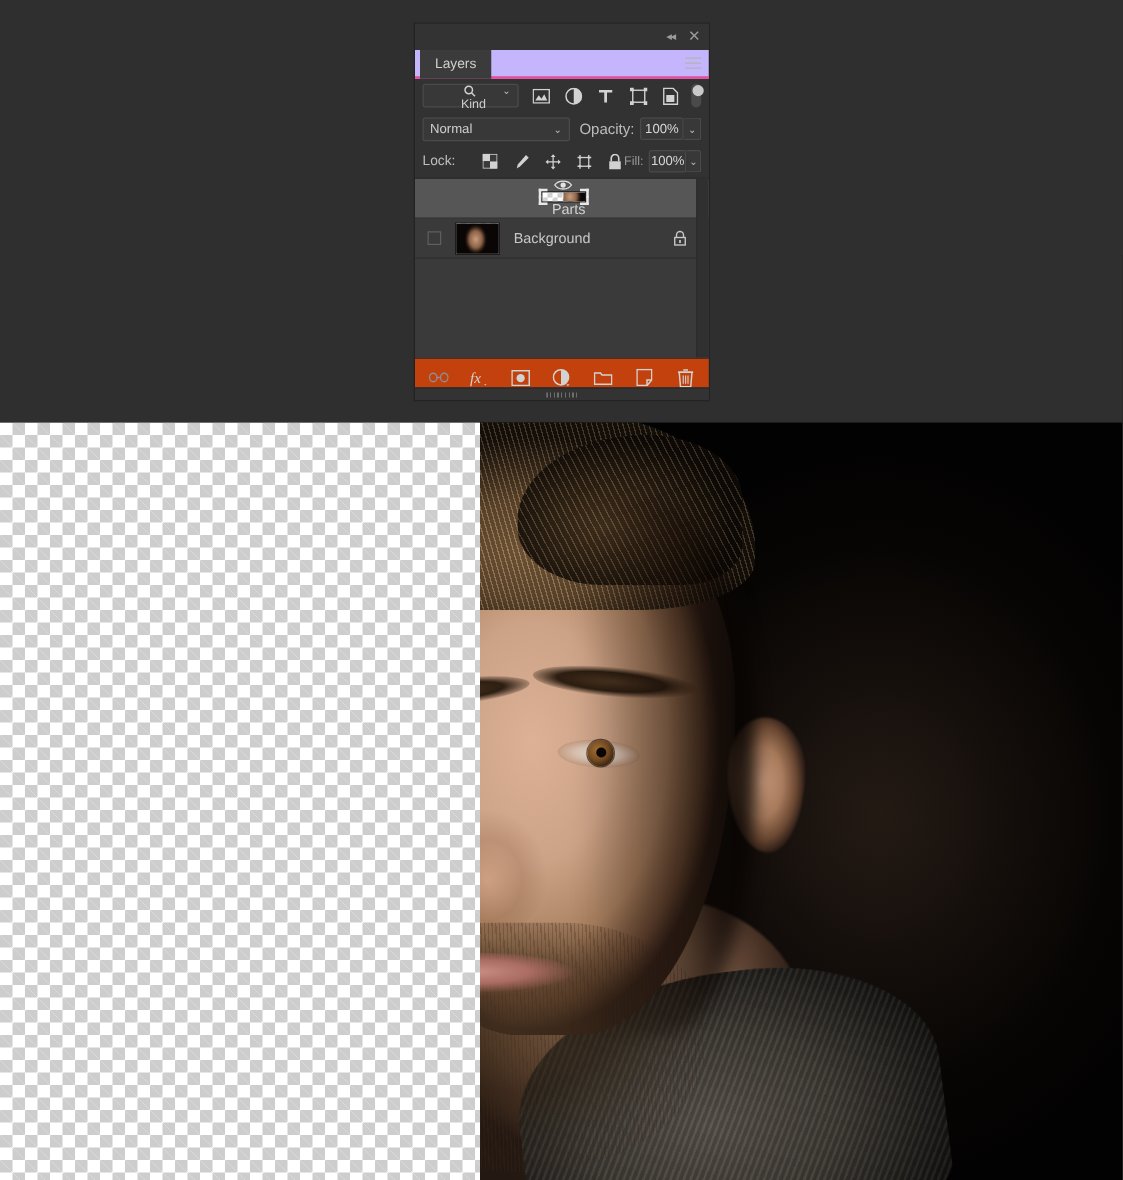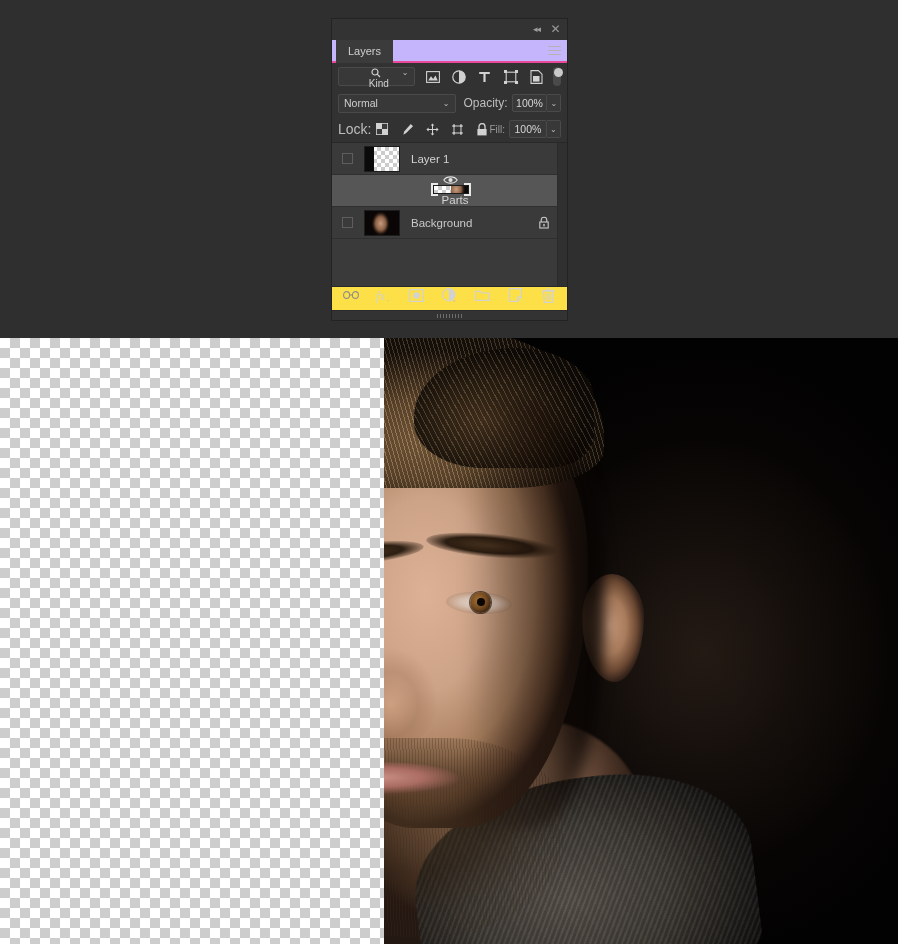--- a/index.html
+++ b/index.html
@@ -199,21 +199,21 @@
     margin-left: 4px; border-radius: 2px; cursor: text;
   }
   .stepper {
     width: 15px; height: 18px; background: #383838; border: 1px solid #4a4a4a;
     border-left: none; color: #bdbdbd; font-size: 8px; text-align: center;
     line-height: 17px; border-radius: 0 2px 2px 0; cursor: pointer;
   }
 
   
   .lock-row { height: 26px; display: flex; align-items: center; padding: 0 6px; }
-  .lock-label { color: #bdbdbd; font-size: 14px; margin-right: 4px; }
+  .lock-label { color: #bdbdbd; font-size: 11px; margin-right: 21px; }
   .lock-icons { display: flex; align-items: center; gap: 11px; }
   .lkicon { width: 14px; height: 14px; cursor: pointer; display:flex; align-items:center; justify-content:center; }
   .fill-label { color: #9a9a9a; font-size: 10px; margin-left: auto; }
 
   
   .layer-list {
     flex: 1 1 auto; background: #3a3a3a; border-top: 1px solid #282828;
     position: relative; overflow: hidden;
   }
   .layer-row {
@@ -273,22 +273,22 @@
   }
   .layer-name.locked { color: #c8c8c8; }
   .row-lock { margin-right: 16px; width: 13px; height: 13px; }
   .list-scrollbar {
     position: absolute; right: 0; top: 0; width: 10px; height: 100%;
     background: #303030; border-left: 1px solid #2b2b2b;
   }
 
   
   .panel-footer {
-    height: 24px; flex: 0 0 24px; background: #fde047; border-top: 1px solid #282828;
-    display: flex; align-items: flex-start; justify-content: center; gap: 17px;
+    height: 24px; flex: 0 0 24px; background: #c2410c; border-top: 1px solid #282828;
+    display: flex; align-items: flex-end; justify-content: center; gap: 17px;
   }
   .fticon { width: 16px; height: 16px; cursor: pointer; display:flex; align-items:center; justify-content:center; }
   .panel-grip {
     height: 10px; flex: 0 0 10px; background: #333333; position: relative;
     border-top: 1px solid #2a2a2a;
   }
   .panel-grip::after {
     content:''; position:absolute; left:50%; top:3px; transform:translateX(-50%);
     width:26px; height:4px;
     background: repeating-linear-gradient(90deg, #6e6e6e 0 1px, transparent 1px 3px);
@@ -438,31 +438,20 @@
             </svg>
           </div>
         </div>
         <span class="fill-label">Fill:</span>
         <div class="num-field">100%</div>
         <div class="stepper">⌄</div>
       </div>
 
       <div class="layer-list">
 
-        <div class="layer-row">
-          <div class="vis-cell">
-            <div class="vis-box"></div>
-          </div>
-          <div class="thumb-wrap">
-            <div class="thumb">
-                <div class="strip-black"></div>
-              </div>
-          </div>
-          <div class="layer-name">Layer 1</div>
-        </div>
 
 
         <div class="layer-row selected">
           <div class="vis-cell">
             <span class="eye">
               <svg width="15" height="10" viewBox="0 0 15 10">
                 <path d="M0.8 5 C3.5 0.8 11.5 0.8 14.2 5 C11.5 9.2 3.5 9.2 0.8 5 Z" fill="none" stroke="#e2e2e2" stroke-width="1.1"></path>
                 <circle cx="7.5" cy="5" r="2.1" fill="#e2e2e2"></circle>
               </svg>
             </span>

